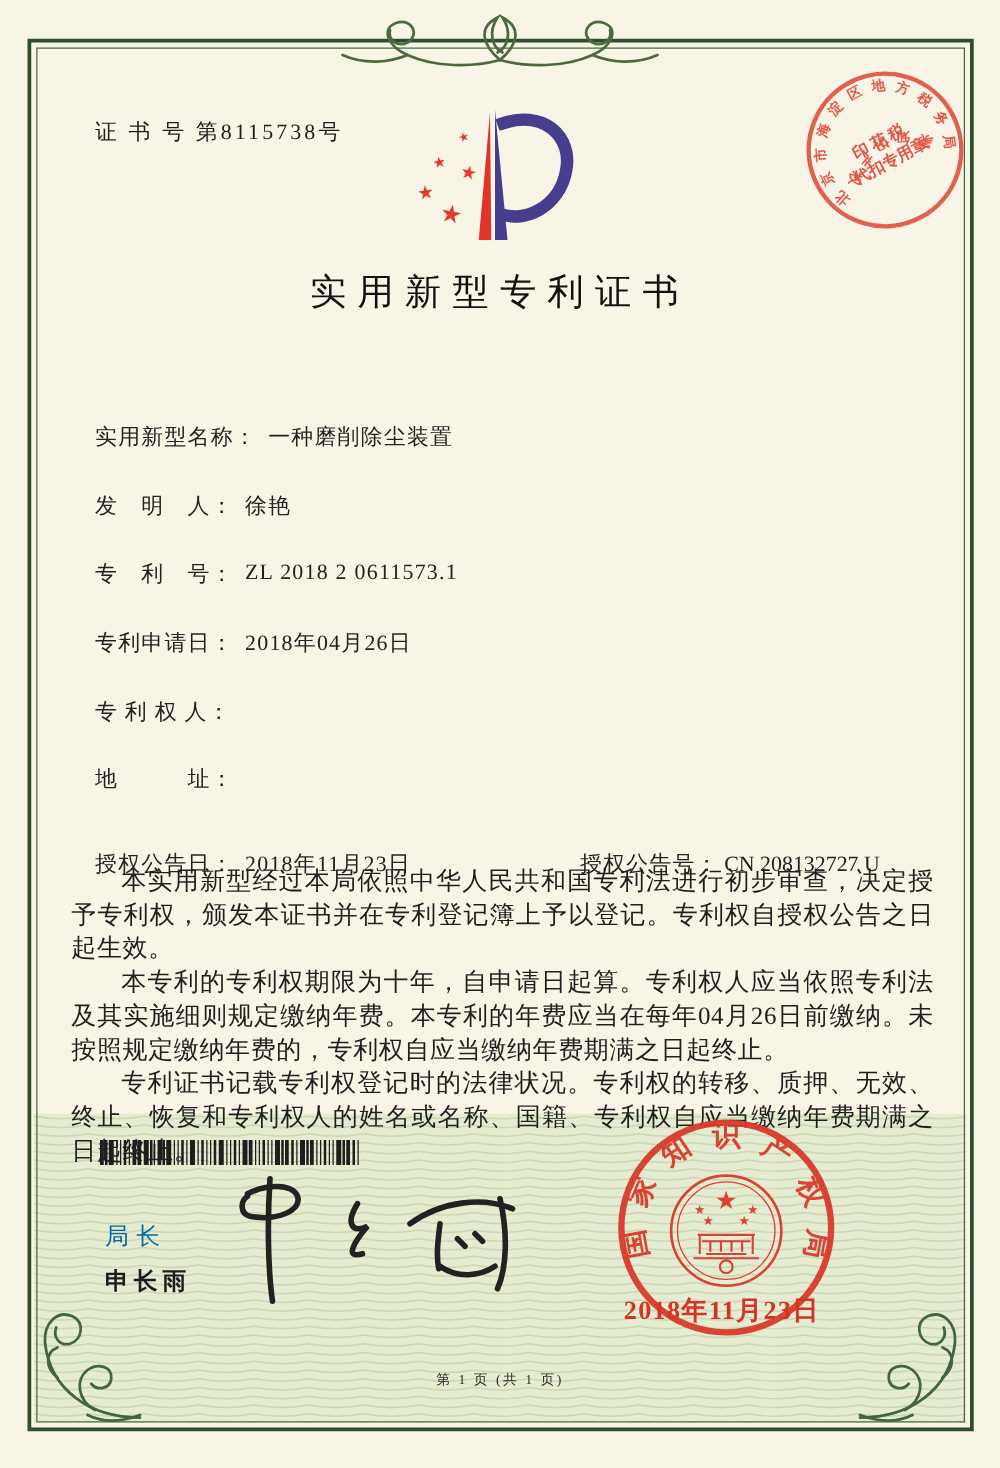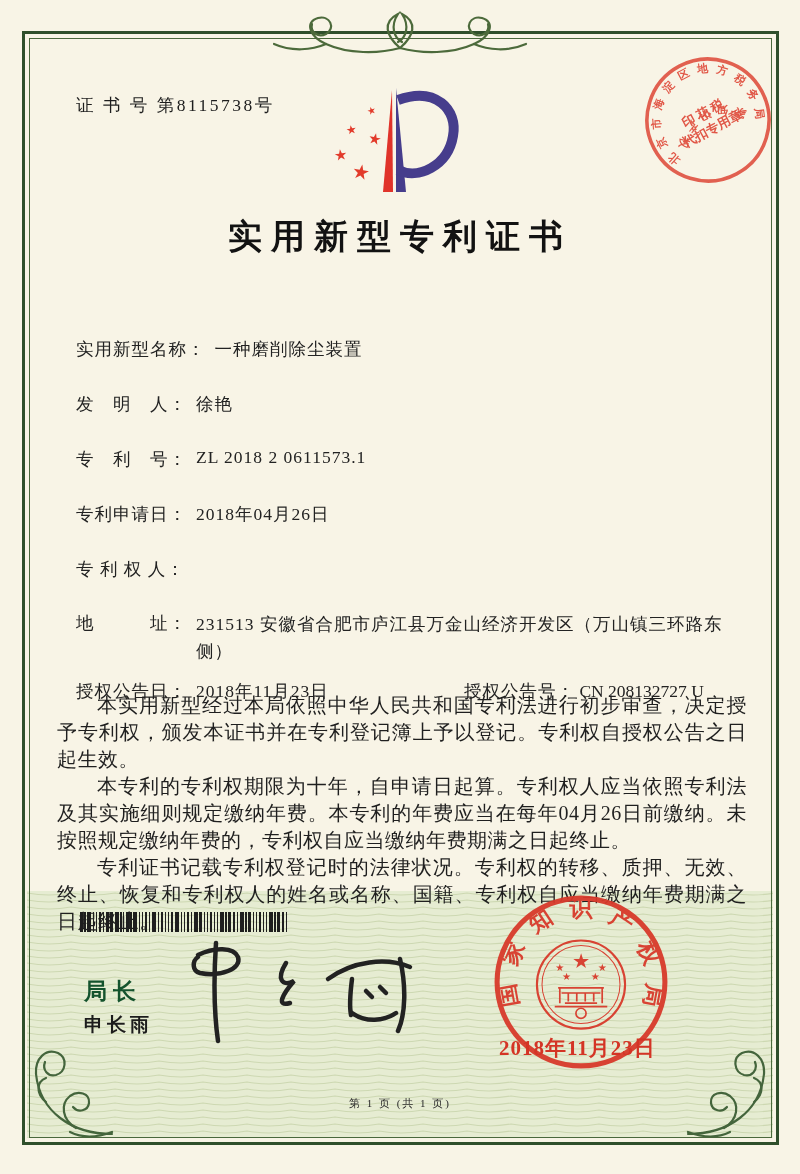--- a/index.html
+++ b/index.html
@@ -10,34 +10,34 @@
   #green-band{left:27px;top:891px;width:746px;height:247px;background:#e6ecd2;z-index:1;}
   #green-band svg{display:block;}
   
   .frame-outer{left:22px;top:31px;width:751px;height:1108px;border:3px solid #2f4f2b;z-index:2;pointer-events:none;}
   .frame-inner{position:absolute;left:4px;top:4px;right:4px;bottom:4px;border:1px solid #4a683c;}
   .content{z-index:3;}
   #cert-no{left:76px;top:93px;font-size:17.5px;letter-spacing:2.5px;color:#1d1d1d;}
   #logo{left:334px;top:82px;width:132px;height:118px;}
   .logo-star{position:absolute;color:#e23b2b;line-height:1;}
   #tax-stamp{left:632px;top:44px;width:152px;height:152px;transform:rotate(-28deg);opacity:.92;}
-  #title{left:0;right:0;top:214px;text-align:center;font-size:34px;font-weight:bold;
+  #title{left:0;right:0;top:214px;text-align:center;font-size:29px;font-weight:normal;
          letter-spacing:9px;color:#121212;}
   .row{left:76px;width:676px;display:flex;align-items:flex-start;font-size:17.5px;color:#222;}
   .row .lbl{white-space:nowrap;letter-spacing:1px;}
   .row .val{margin-left:9px;letter-spacing:1px;}
   #row-addr .val{width:552px;line-height:27px;}
   #pubno{position:absolute;left:388px;top:0;white-space:nowrap;}
   #body-text{left:57px;top:692px;width:690px;font-size:20px;line-height:27px;
              text-align:justify;color:#1f1f1f;}
   #body-text p{margin:0;text-indent:2em;letter-spacing:0.5px;}
   #barcode{left:80px;top:912px;width:226px;height:20px;display:flex;align-items:stretch;z-index:3;}
   #barcode div{background:#1e1e1e;}
   #signer-title{left:84px;top:976px;font-family:"Liberation Sans","DejaVu Sans",sans-serif;
-                font-weight:700;font-size:23px;letter-spacing:6px;color:#14532d;}
+                font-weight:400;font-size:19px;letter-spacing:6px;color:#0369a1;}
   #signer-name{left:84px;top:1012px;font-family:"Liberation Sans","DejaVu Sans",sans-serif;
                font-weight:600;font-size:19px;letter-spacing:4px;color:#1c1c1c;}
   #signature{left:168px;top:933px;width:270px;height:118px;}
   #seal{left:492px;top:893px;width:178px;height:178px;opacity:.94;}
   #seal-date{left:499px;top:1034px;font-size:21px;font-weight:bold;color:#d43425;
              letter-spacing:1px;white-space:nowrap;}
   #footer{left:0;right:0;top:1096px;text-align:center;font-size:11px;letter-spacing:2px;color:#2a2a2a;}
   .ornament{z-index:2;pointer-events:none;}
 </style>
 </head>
@@ -161,21 +161,20 @@
 </div>
 <div class="abs content row" style="top:502px">
   <span class="lbl">专利申请日：</span>
   <span class="val">2018年04月26日</span>
 </div>
 <div class="abs content row" style="top:557px">
   <span class="lbl">专 利 权 人：</span>
 </div>
 <div class="abs content row" id="row-addr" style="top:611px">
   <span class="lbl">地　　　址：</span>
-  <span class="val">231513 安徽省合肥市庐江县万金山经济开发区（万山镇三环路东侧）</span>
 </div>
 <div class="abs content row" style="top:679px;position:absolute">
   <span class="lbl">授权公告日：</span>
   <span class="val">2018年11月23日</span>
   <span id="pubno">
     <span class="lbl">授权公告号：</span>
     <span>CN 208132727 U</span>
   </span>
 </div>
 

